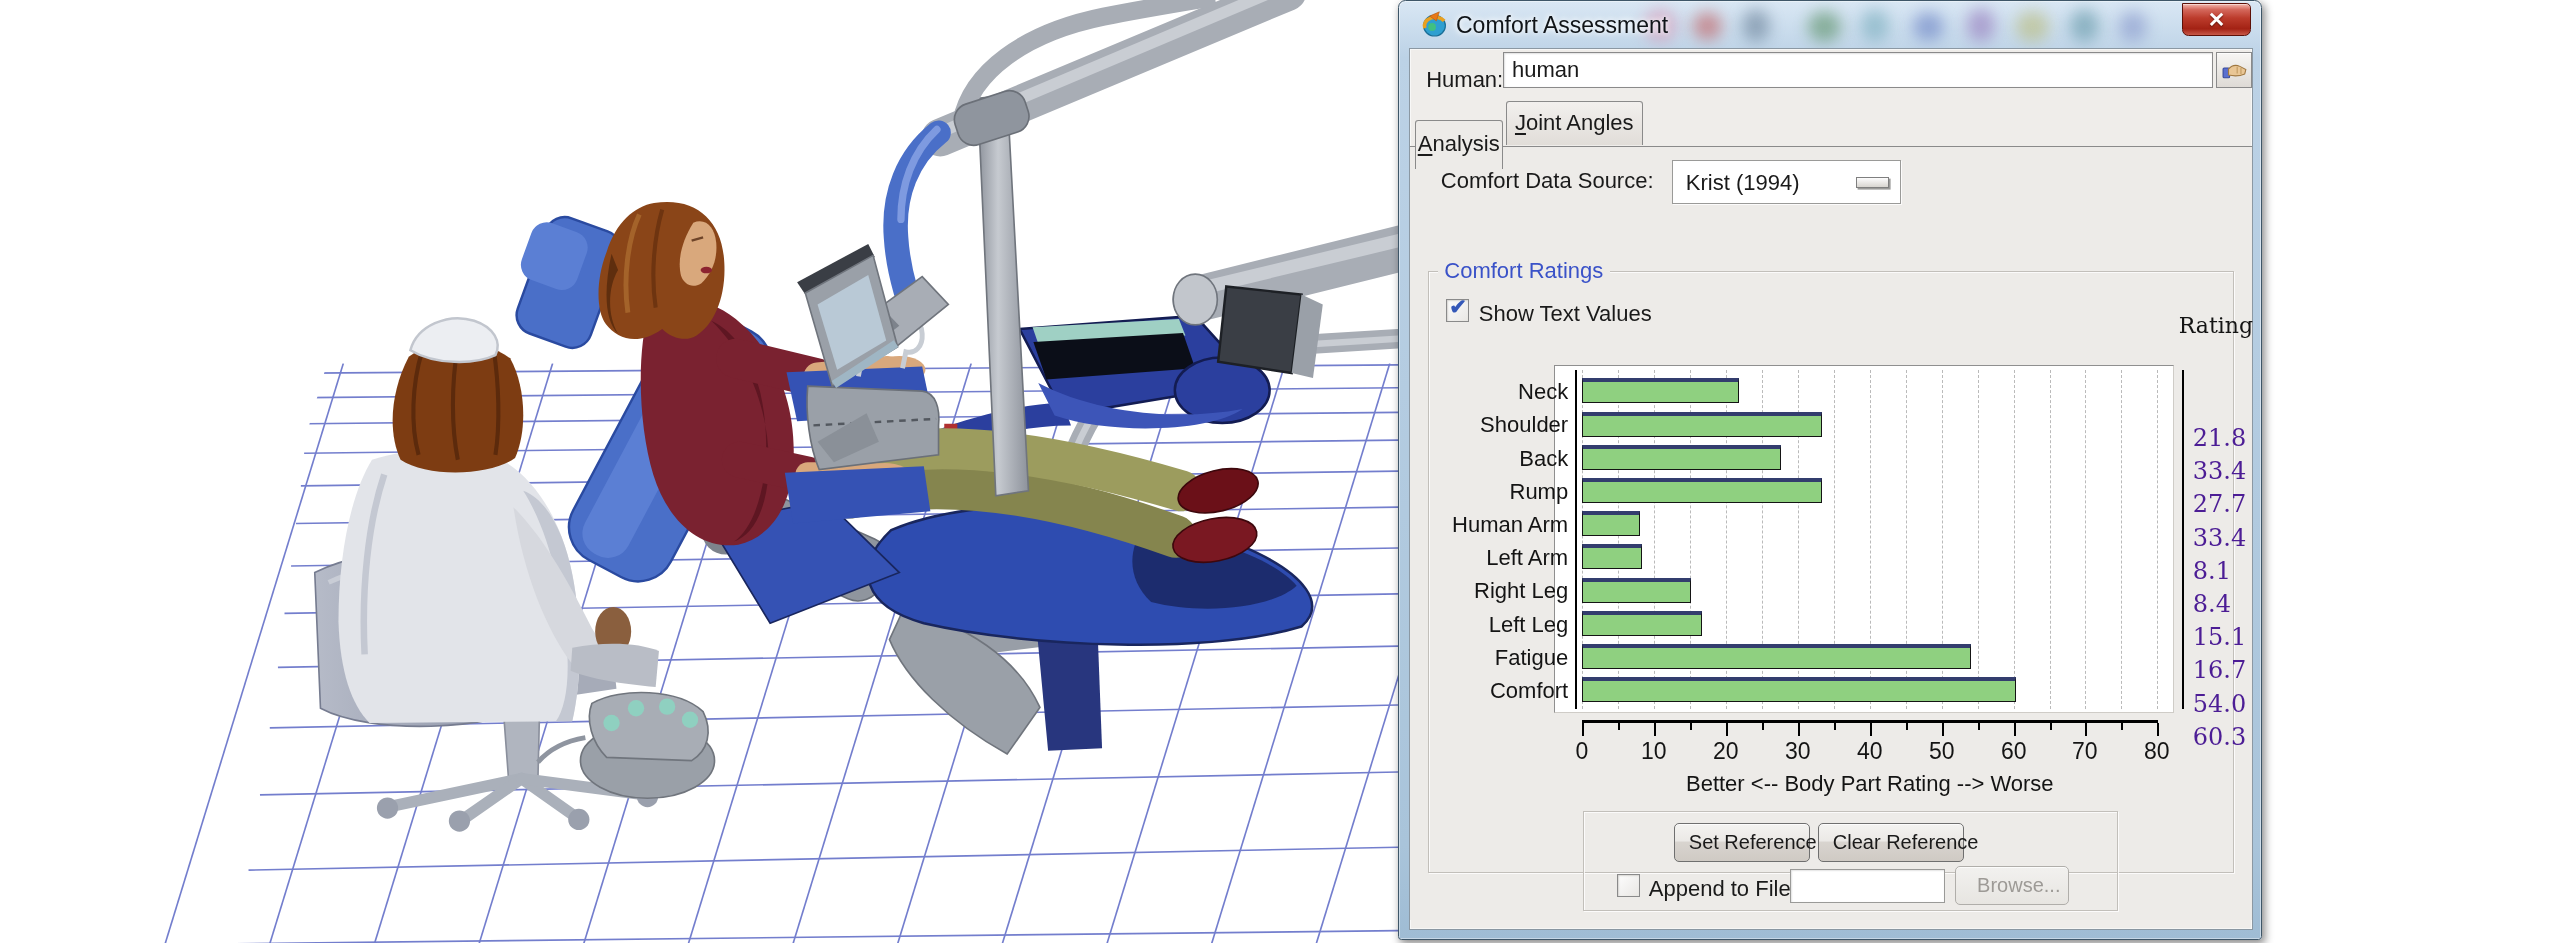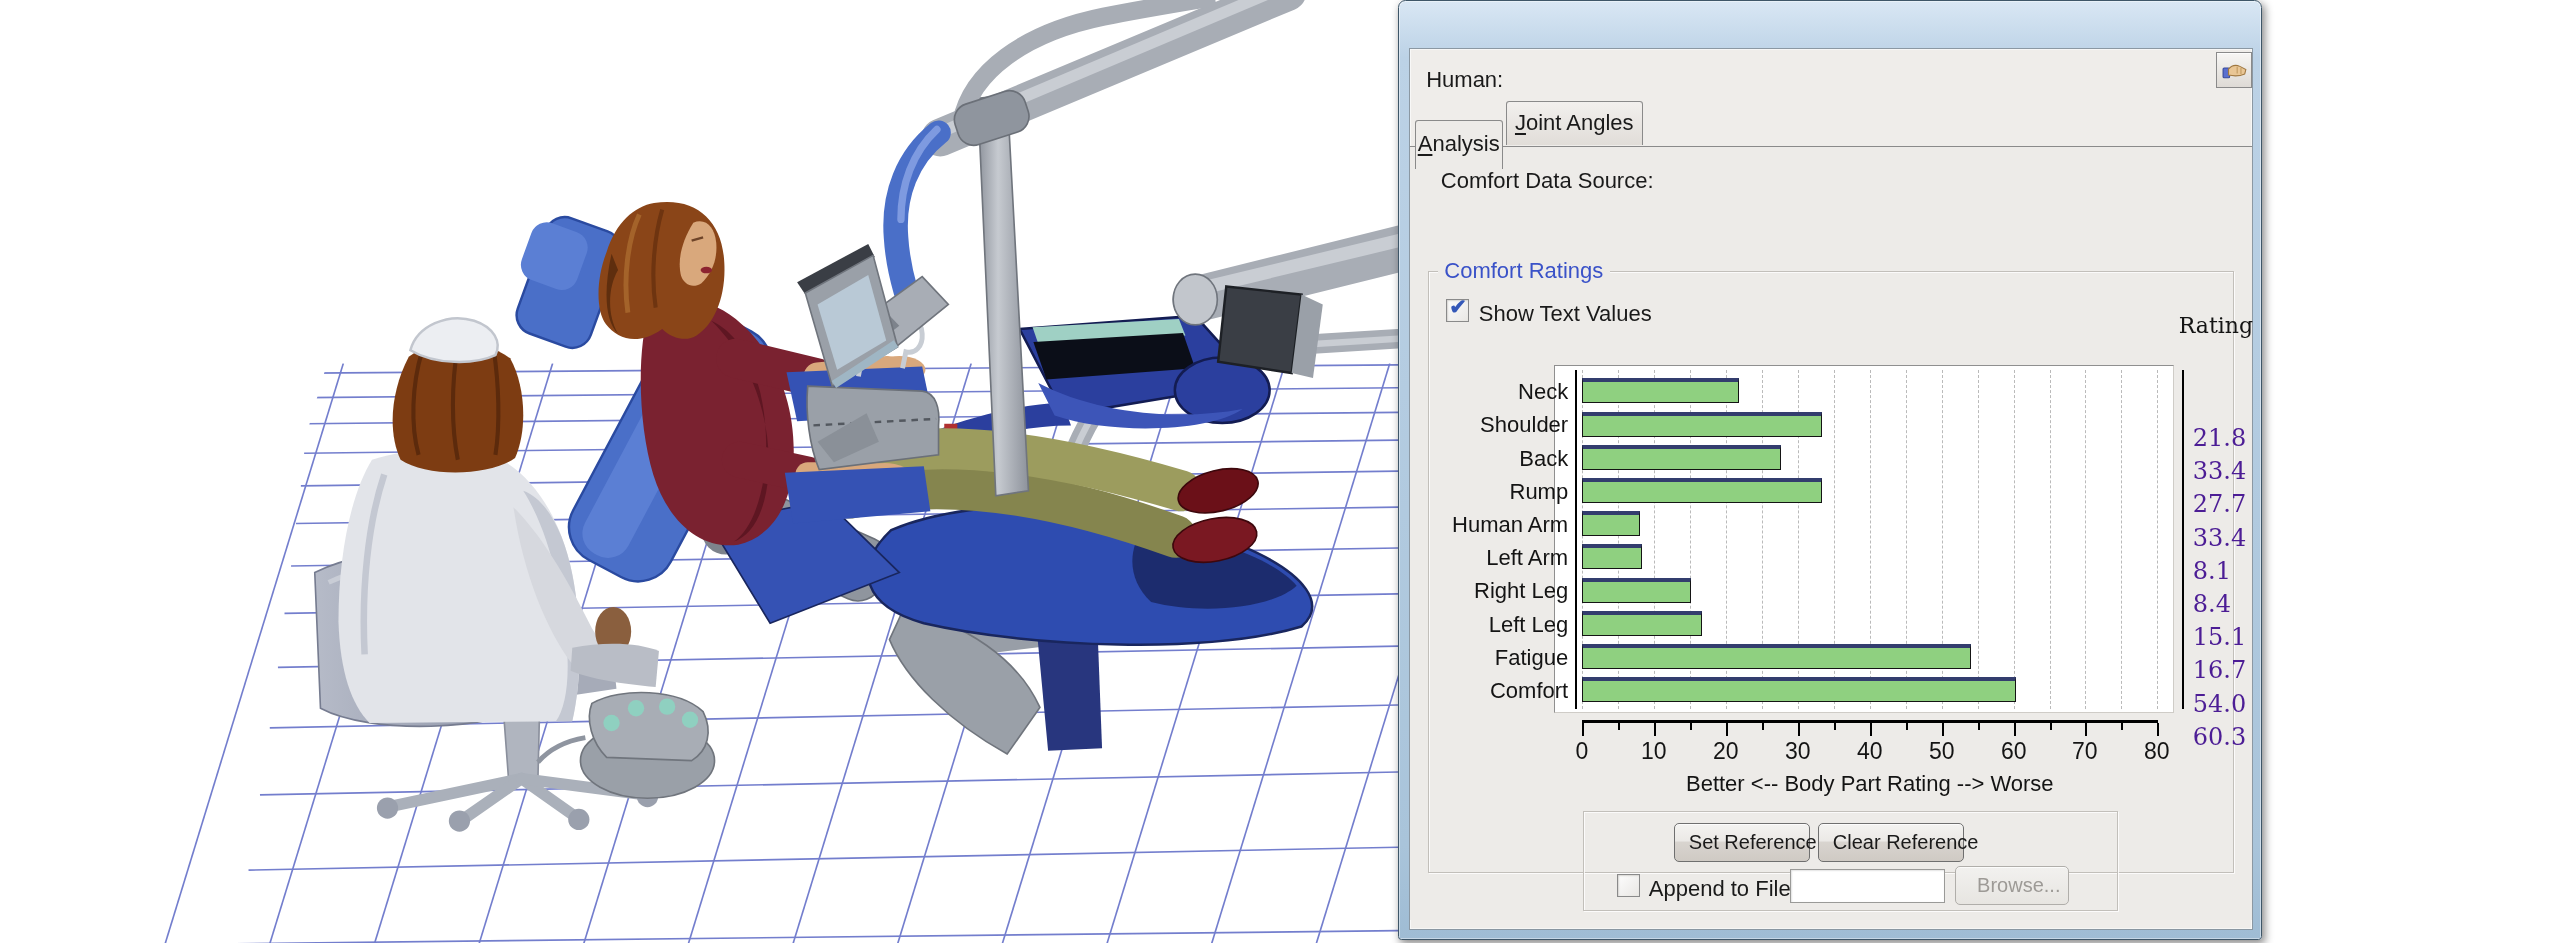--- a/index.html
+++ b/index.html
@@ -277,37 +277,62 @@
     <circle cx="748" cy="884" r="10" fill="#8fd0c0"></circle>
         <circle cx="778" cy="866" r="10" fill="#8fd0c0"></circle>
     <circle cx="816" cy="864" r="10" fill="#8fd0c0"></circle>
         <circle cx="844" cy="880" r="10" fill="#8fd0c0"></circle>
     <path d="M716,902 C692,906 672,916 658,932" fill="none" stroke="#8f95a0" stroke-width="6"></path>
   </g>
 </svg>
 </div>
 
 <div id="dlg">
+  <div id="titlebar">
+    <div class="blob" style="left:245px;top:8.2px;width:33px;height:33px;background:#d98fb0;"></div>
+    <div class="blob" style="left:294px;top:11.4px;width:29px;height:28px;background:#c05050;"></div>
+    <div class="blob" style="left:343px;top:8.2px;width:28px;height:33px;background:#607890;"></div>
+    <div class="blob" style="left:409px;top:9.8px;width:33px;height:31px;background:#4f8858;"></div>
+    <div class="blob" style="left:462px;top:8.2px;width:28px;height:33px;background:#70a8b8;"></div>
+    <div class="blob" style="left:514px;top:11.4px;width:31px;height:29px;background:#6078c0;"></div>
+    <div class="blob" style="left:568px;top:6.5px;width:28px;height:34px;background:#9070b8;"></div>
+    <div class="blob" style="left:617px;top:9.8px;width:33px;height:31px;background:#b8b870;"></div>
+    <div class="blob" style="left:671px;top:8.2px;width:29px;height:33px;background:#5890a0;"></div>
+    <div class="blob" style="left:720px;top:9.8px;width:28px;height:31px;background:#8090c8;"></div>
+    <svg id="win-icon" viewBox="0 0 24 24">
+      <ellipse cx="12" cy="13" rx="9" ry="8.5" fill="#2e9fd0" stroke="#1a6f98"></ellipse>
+      <path d="M4,15 A9,7 0 0 1 20,9" stroke="#e8a020" stroke-width="3" fill="none"></path>
+      <path d="M8,5 L16,1.5 L13.5,9 Z" fill="#e87818" stroke="#b05810" stroke-width="0.5"></path>
+      <circle cx="10" cy="14" r="3.2" fill="#40c080"></circle>
+    </svg>
+    <span id="title-text">Comfort Assessment</span>
+    <div id="close-btn">✕</div>
+  </div>
 
   <div id="client">
     <span id="human-label">Human:</span>
+    <input id="human-field" value="human" style="">
     <div id="pick-btn">
       <svg width="26" height="24.5" viewBox="0 0 24 22">
         <rect x="1" y="8" width="6" height="9" rx="1" fill="#5a6fd0" stroke="#36499a"></rect>
         <path d="M6,9 C9,5.5 13,5 16.5,6.5 L22,9.5 L21,13.5 C16.5,15.5 10.5,15.5 6,14.5 Z" fill="#e9c695" stroke="#a07840"></path>
         <line x1="14" y1="7" x2="14" y2="13" stroke="#c09a60"></line>
           <line x1="17.5" y1="8" x2="17.5" y2="13.5" stroke="#c09a60"></line>
       </svg>
     </div>
 
     <div class="tab" id="tab-analysis"><u>A</u>nalysis</div>
     <div class="tab" id="tab-joint"><u>J</u>oint Angles</div>
 
     <div id="page">
       <span id="src-label">Comfort Data Source:</span>
+      <div id="src-combo">
+        <span id="src-value">Krist (1994)</span>
+        <div id="src-dash"></div>
+      </div>
 
       <div class="groupbox" id="ratings-box"></div>
       <span id="ratings-title">Comfort Ratings</span>
 
       <div class="cb" id="stv-cb">
         <span class="mark">✔</span>
       </div>
       <span id="stv-label">Show Text Values</span>
 
       <div id="chart-layer">

